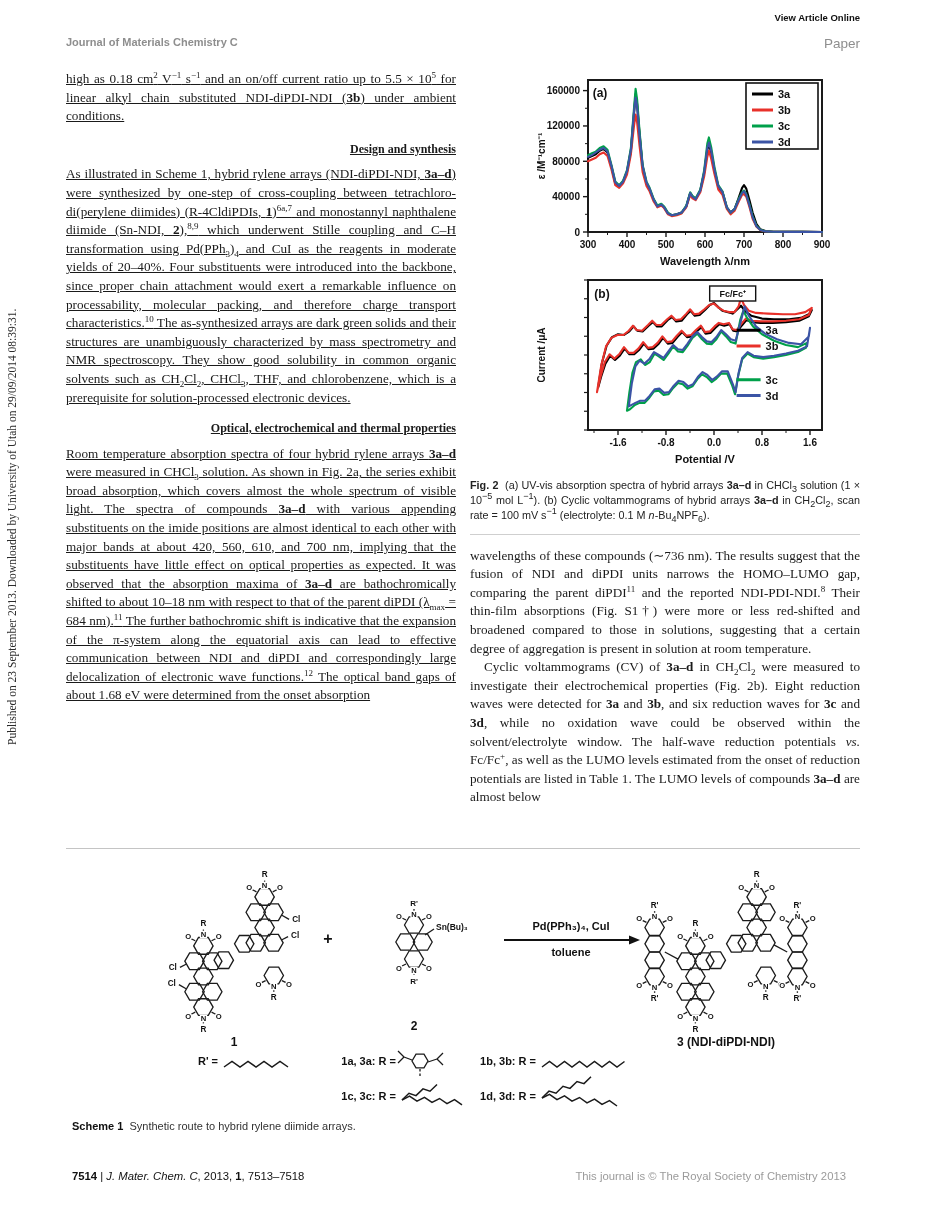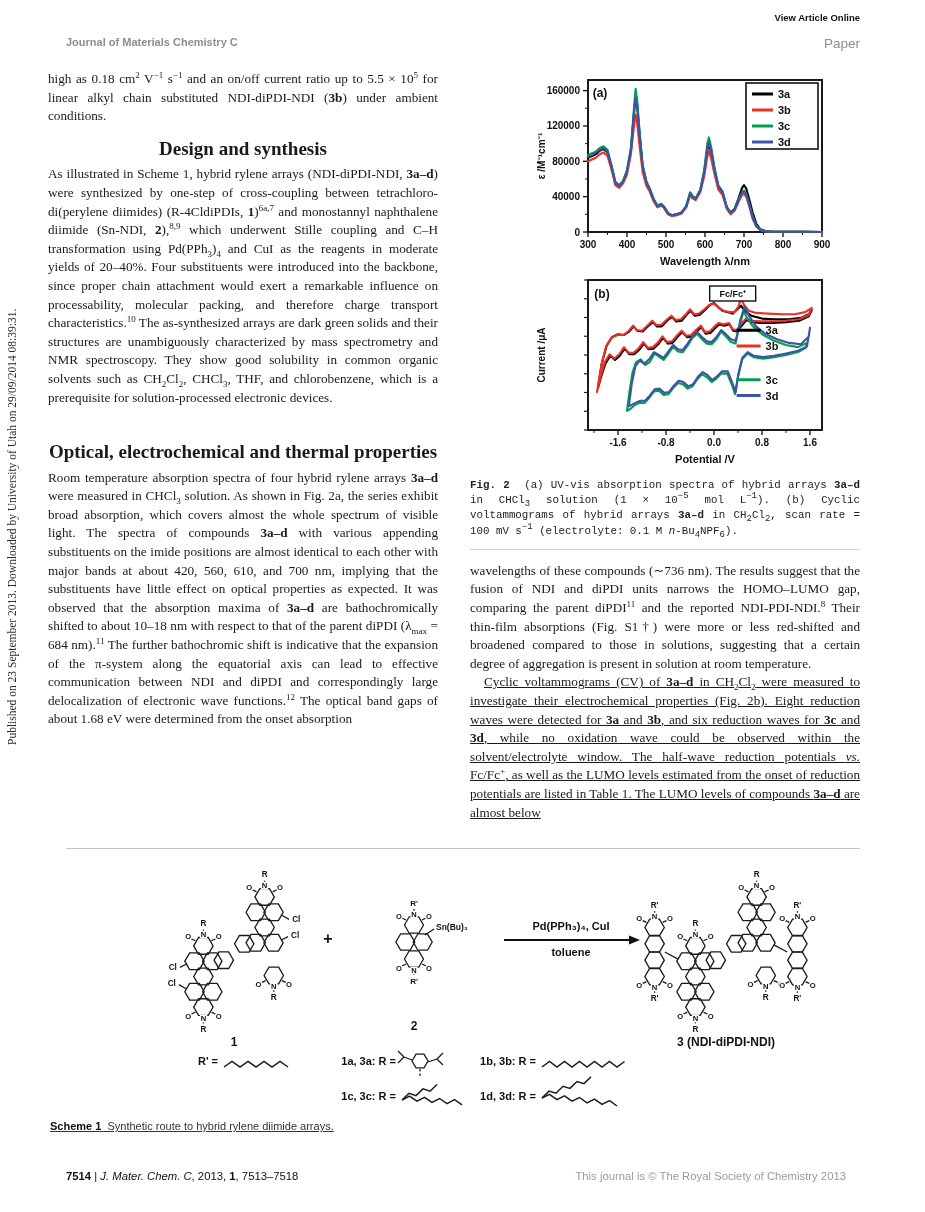--- a/index.html
+++ b/index.html
@@ -11,41 +11,41 @@
   .hdr-paper{position:absolute;right:65px;top:36px;font-family:"Liberation Sans",sans-serif;
              font-size:13.5px;color:#8e8e8e;margin-left:12px;}
   .view-online{position:absolute;right:65px;top:12px;font-family:"Liberation Sans",sans-serif;
                font-size:9.5px;font-weight:bold;color:#111;}
   
   .sidebar-note{position:absolute;left:6px;top:185px;height:560px;writing-mode:vertical-rl;
                 transform:rotate(180deg);font-size:11.5px;color:#2b2b2b;white-space:nowrap;}
   
   .col{position:absolute;top:70px;width:390px;font-size:13.2px;line-height:18.6px;
        text-align:justify;}
-  .col-left{left:48px;}
+  .col-left{left:66px;text-decoration:underline;}
   .col-right{left:470px;}
   .col p{margin:0;}
   h1.section{font-family:"Liberation Sans",sans-serif;font-weight:600;font-size:21px;
              margin:20px 0 4px 0;line-height:24px;text-align:left;color:#000;}
-  h2.subsection{font-size:19px;font-weight:bold;margin:14px 0 7px 0;text-align:center;}
-  .indent{text-indent:14px;text-decoration:underline;}
+  h2.subsection{font-size:12px;font-weight:bold;margin:14px 0 7px 0;text-align:right;}
+  .indent{text-indent:14px;}
   
   .fig-wrap{margin:2px 0 0 0;}
   .fig-chart{display:block;margin-left:62px;}
-  .fig-caption{font-family:Liberation Mono, monospace;font-size:10.8px;line-height:15.2px;
+  .fig-caption{font-family:Liberation Sans, sans-serif;font-size:10.8px;line-height:15.2px;
                color:#222;text-align:justify;margin-top:10px;}
   .fig-rule{height:1px;background:#cfcfcf;margin:10px 0 12px 0;}
   
   .rule-full{position:absolute;left:66px;top:848px;width:794px;height:1px;background:#c4c4c4;}
   .scheme-canvas{position:absolute;left:66px;top:854px;}
-  .scheme-caption{position:absolute;left:50px;top:1120px;width:794px;
-                  font-family:"Liberation Sans",sans-serif;font-size:11px;color:#333;text-decoration:underline;}
+  .scheme-caption{position:absolute;left:72px;top:1120px;width:794px;
+                  font-family:"Liberation Sans",sans-serif;font-size:11px;color:#333;}
   .scheme-caption b{color:#111;}
   
-  .footer-left{position:absolute;left:66px;top:1170px;font-family:"Liberation Sans",sans-serif;
+  .footer-left{position:absolute;left:72px;top:1170px;font-family:"Liberation Sans",sans-serif;
                font-size:11.3px;color:#111;}
   .footer-right{position:absolute;right:79px;top:1170px;font-family:"Liberation Sans",sans-serif;
                 font-size:11.3px;color:#9b9b9b;}
   sup{font-size:9px;line-height:0;}
   sub{font-size:9px;line-height:0;}
   svg text{font-family:"Liberation Sans",sans-serif;}
   .ring{fill:none;stroke:#1b1b1b;stroke-width:1.3px;}
   .bond{stroke:#1b1b1b;stroke-width:1.3px;fill:none;}
   .chain{stroke:#1b1b1b;stroke-width:1.5px;fill:none;}
 </style>
@@ -57,21 +57,21 @@
   <div class="view-online">View Article Online</div>
   <div class="hdr-journal">Journal of Materials Chemistry C</div>
   <div class="hdr-paper">Paper</div>
 
   <div class="sidebar-note">Published on 23 September 2013. Downloaded by University of Utah on 29/09/2014 08:39:31.</div>
 
   <div class="col col-left">
     <p>high as 0.18 cm<sup>2</sup> V<sup>−1</sup> s<sup>−1</sup> and an on/off current ratio up to 5.5 × 10<sup>5</sup> for linear alkyl chain substituted NDI-diPDI-NDI (<b>3b</b>) under ambient conditions.</p>
     <h2 class="subsection">Design and synthesis</h2>
     <p>As illustrated in Scheme 1, hybrid rylene arrays (NDI-diPDI-NDI, <b>3a–d</b>) were synthesized by one-step of cross-coupling between tetrachloro-di(perylene diimides) (R-4CldiPDIs, <b>1</b>)<sup>6a,7</sup> and monostannyl naphthalene diimide (Sn-NDI, <b>2</b>),<sup>8,9</sup> which underwent Stille coupling and C–H transformation using Pd(PPh<sub>3</sub>)<sub>4</sub> and CuI as the reagents in moderate yields of 20–40%. Four substituents were introduced into the backbone, since proper chain attachment would exert a remarkable influence on processability, molecular packing, and therefore charge transport characteristics.<sup>10</sup> The as-synthesized arrays are dark green solids and their structures are unambiguously characterized by mass spectrometry and NMR spectroscopy. They show good solubility in common organic solvents such as CH<sub>2</sub>Cl<sub>2</sub>, CHCl<sub>3</sub>, THF, and chlorobenzene, which is a prerequisite for solution-processed electronic devices.</p>
-    <h2 class="subsection" style="margin-top:36px">Optical, electrochemical and thermal properties</h2>
+    <h2 class="subsection" style="margin-top:12px">Optical, electrochemical and thermal properties</h2>
     <p>Room temperature absorption spectra of four hybrid rylene arrays <b>3a–d</b> were measured in CHCl<sub>3</sub> solution. As shown in Fig. 2a, the series exhibit broad absorption, which covers almost the whole spectrum of visible light. The spectra of compounds <b>3a–d</b> with various appending substituents on the imide positions are almost identical to each other with major bands at about 420, 560, 610, and 700 nm, implying that the substituents have little effect on optical properties as expected. It was observed that the absorption maxima of <b>3a–d</b> are bathochromically shifted to about 10–18 nm with respect to that of the parent diPDI (λ<sub>max</sub> = 684 nm).<sup>11</sup> The further bathochromic shift is indicative that the expansion of the π-system along the equatorial axis can lead to effective communication between NDI and diPDI and correspondingly large delocalization of electronic wave functions.<sup>12</sup> The optical band gaps of about 1.68 eV were determined from the onset absorption</p>
   </div>
 
   <div class="col col-right">
     <div class="fig-wrap">
       <svg class="fig-chart" id="fig2a" width="300" height="198">
           <rect x="56" y="8" width="234" height="152" fill="none" stroke="#1a1a1a" stroke-width="2"></rect>
           <line x1="56" y1="160" x2="56" y2="165" stroke="#1a1a1a" stroke-width="1.4"></line>
           <text x="56" y="176" font-size="10" fill="#111" font-weight="bold" text-anchor="middle">300</text>
           <line x1="95" y1="160" x2="95" y2="165" stroke="#1a1a1a" stroke-width="1.4"></line>

